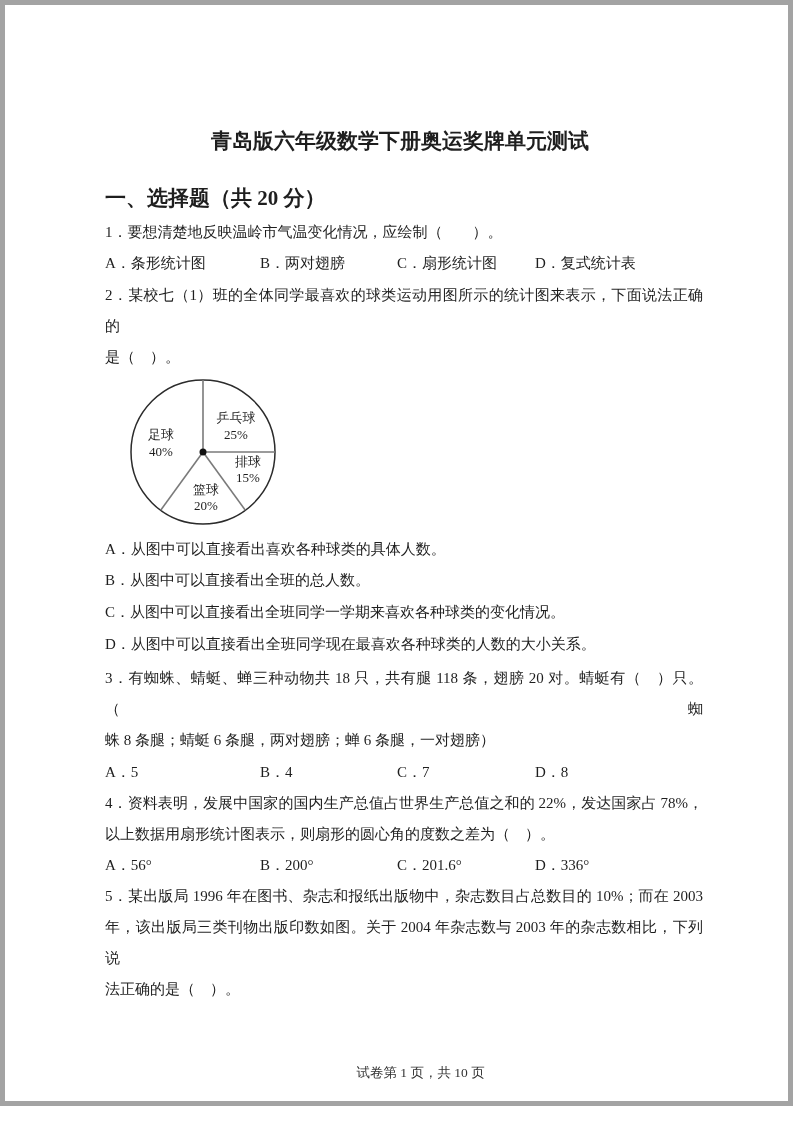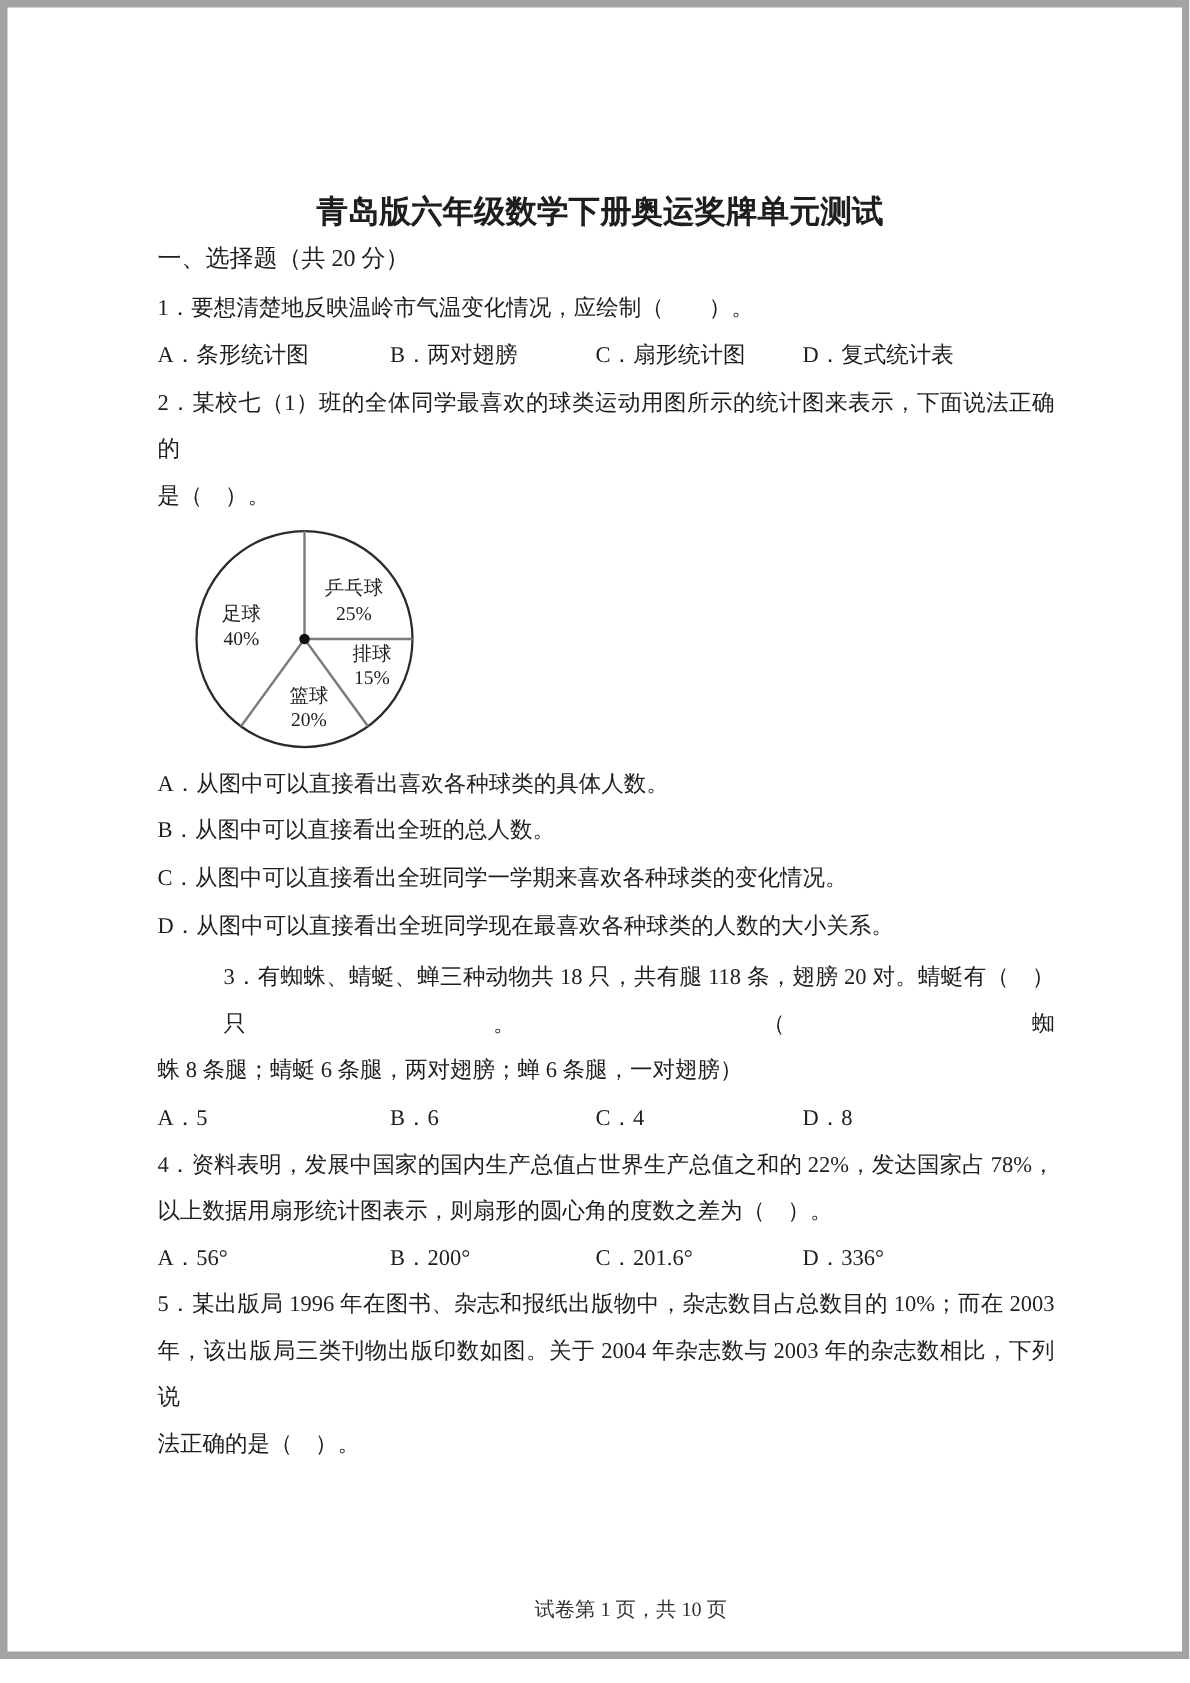--- a/index.html
+++ b/index.html
@@ -19,38 +19,38 @@
   .wrapln { line-height: 31px; }
   .just { text-align: justify; text-align-last: justify; white-space: normal; }
   .title {
     margin-top: 121px; margin-left: -8px;
     line-height: 31px;
     text-align: center;
     font-size: 21px; font-weight: bold;
     white-space: nowrap;
   }
   .section-heading {
-    margin-top: 0;
+    margin-top: 26px;
     line-height: 31px;
-    font-size: 16px; font-weight: normal;
+    font-size: 21px; font-weight: bold;
   }
   .q1 { margin-top: 3px; }
   .optrow {
     display: grid;
     grid-template-columns: 155px 137px 138px 1fr;
     line-height: 31px;
   }
   .q2l1 { margin-top: 1px; }
   .pie-wrap { margin-top: 4px; height: 145px; text-align: center; }
   .pie-svg { margin-left: 18px; display: block; }
   .pie-label { font-size: 13px; fill: #1e1e1e; }
   .q2optA { margin-top: 12px; }
   .q2optC { margin-top: 1px; }
   .q2optD { margin-top: 1px; }
-  .q3l1 { margin-top: 3px; margin-left: 44px; }
+  .q3l1 { margin-top: 3px; }
   .q3opts { margin-top: 1px; }
   .footer {
     position: absolute;
     left: 0; top: 1052px; width: 100%;
     text-align: center;
     line-height: 31px;
     font-size: 13.5px;
     color: #333;
     padding-left: 24px;
   }
@@ -98,22 +98,22 @@
 
   <div class="ln q2optA">A．从图中可以直接看出喜欢各种球类的具体人数。</div>
   <div class="ln">B．从图中可以直接看出全班的总人数。</div>
   <div class="ln q2optC">C．从图中可以直接看出全班同学一学期来喜欢各种球类的变化情况。</div>
   <div class="ln q2optD">D．从图中可以直接看出全班同学现在最喜欢各种球类的人数的大小关系。</div>
 
   <div class="wrapln just q3l1">3．有蜘蛛、蜻蜓、蝉三种动物共 18 只，共有腿 118 条，翅膀 20 对。蜻蜓有（　）只。（蜘</div>
   <div class="ln">蛛 8 条腿；蜻蜓 6 条腿，两对翅膀；蝉 6 条腿，一对翅膀）</div>
   <div class="optrow q3opts">
     <span>A．5</span>
-    <span>B．6</span>
-    <span>C．4</span>
+    <span>B．4</span>
+    <span>C．7</span>
     <span>D．8</span>
   </div>
 
   <div class="wrapln just">4．资料表明，发展中国家的国内生产总值占世界生产总值之和的 22%，发达国家占 78%，</div>
   <div class="ln">以上数据用扇形统计图表示，则扇形的圆心角的度数之差为（　）。</div>
   <div class="optrow">
     <span>A．56°</span>
     <span>B．200°</span>
     <span>C．201.6°</span>
     <span>D．336°</span>

